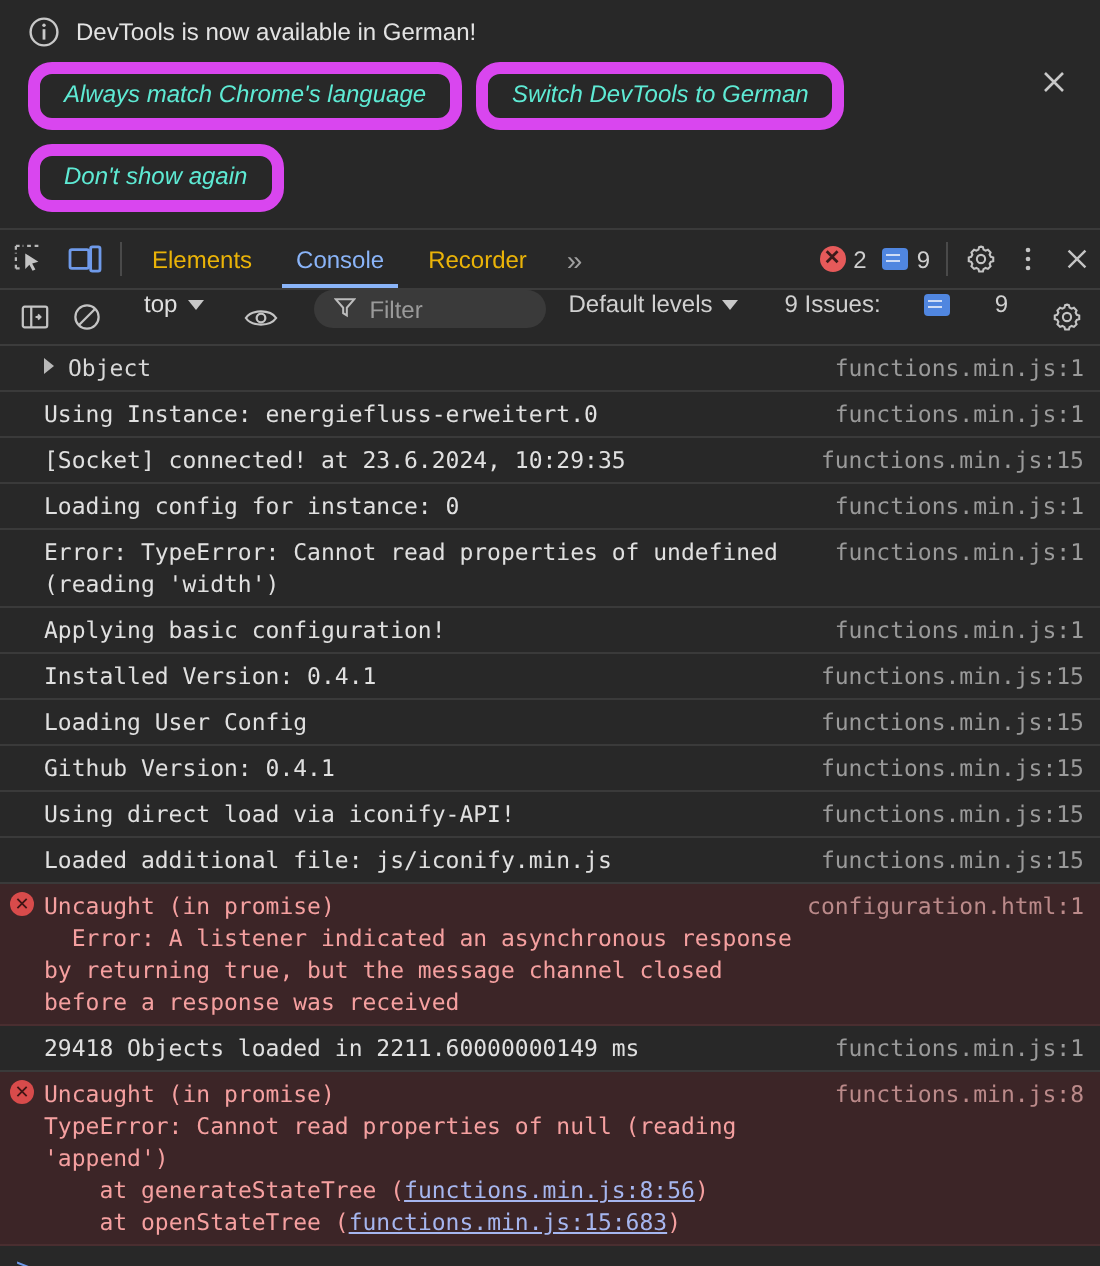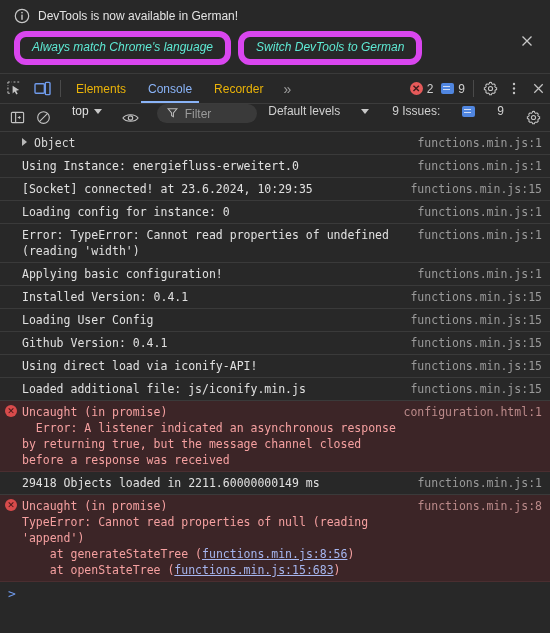--- a/index.html
+++ b/index.html
@@ -212,21 +212,21 @@
     gap: 7px;
     padding: 0 10px;
     margin: 0 4px;
     min-width: 60px;
     cursor: text;
   }
   .filter-ph { color: #9a9a9a; font-size: 12px; }
   .levels {
     display: flex;
     align-items: center;
-    gap: 21px;
+    gap: 5px;
     padding: 0 7px;
     cursor: pointer;
     white-space: nowrap;
   }
   .issues {
     display: flex;
     align-items: center;
     gap: 22px;
     padding: 0 7px;
     cursor: pointer;
@@ -335,20 +335,21 @@
           <circle cx="8" cy="8" r="6.7" fill="none" stroke="#c8c8c8" stroke-width="1.2"></circle>
           <circle cx="8" cy="4.6" r="0.85" fill="#c8c8c8"></circle>
           <rect x="7.3" y="6.6" width="1.4" height="5.2" fill="#c8c8c8"></rect>
         </svg>
       </span>
       <span class="notif-text">DevTools is now available in German!</span>
     </div>
     <div class="notif-buttons">
       <button class="pill-btn">Always match Chrome's language</button>
       <button class="pill-btn">Switch DevTools to German</button>
+      <button class="pill-btn">Don't show again</button>
     </div>
     <div class="notif-close">
       <svg width="18" height="18" viewBox="0 0 18 18">
         <path d="M4.5 4.5 L13.5 13.5 M13.5 4.5 L4.5 13.5" stroke="#c8c8c8" stroke-width="1.3" fill="none"></path>
       </svg>
     </div>
   </div>
 
   <div class="tabbar">
     <div class="tb-icon">

